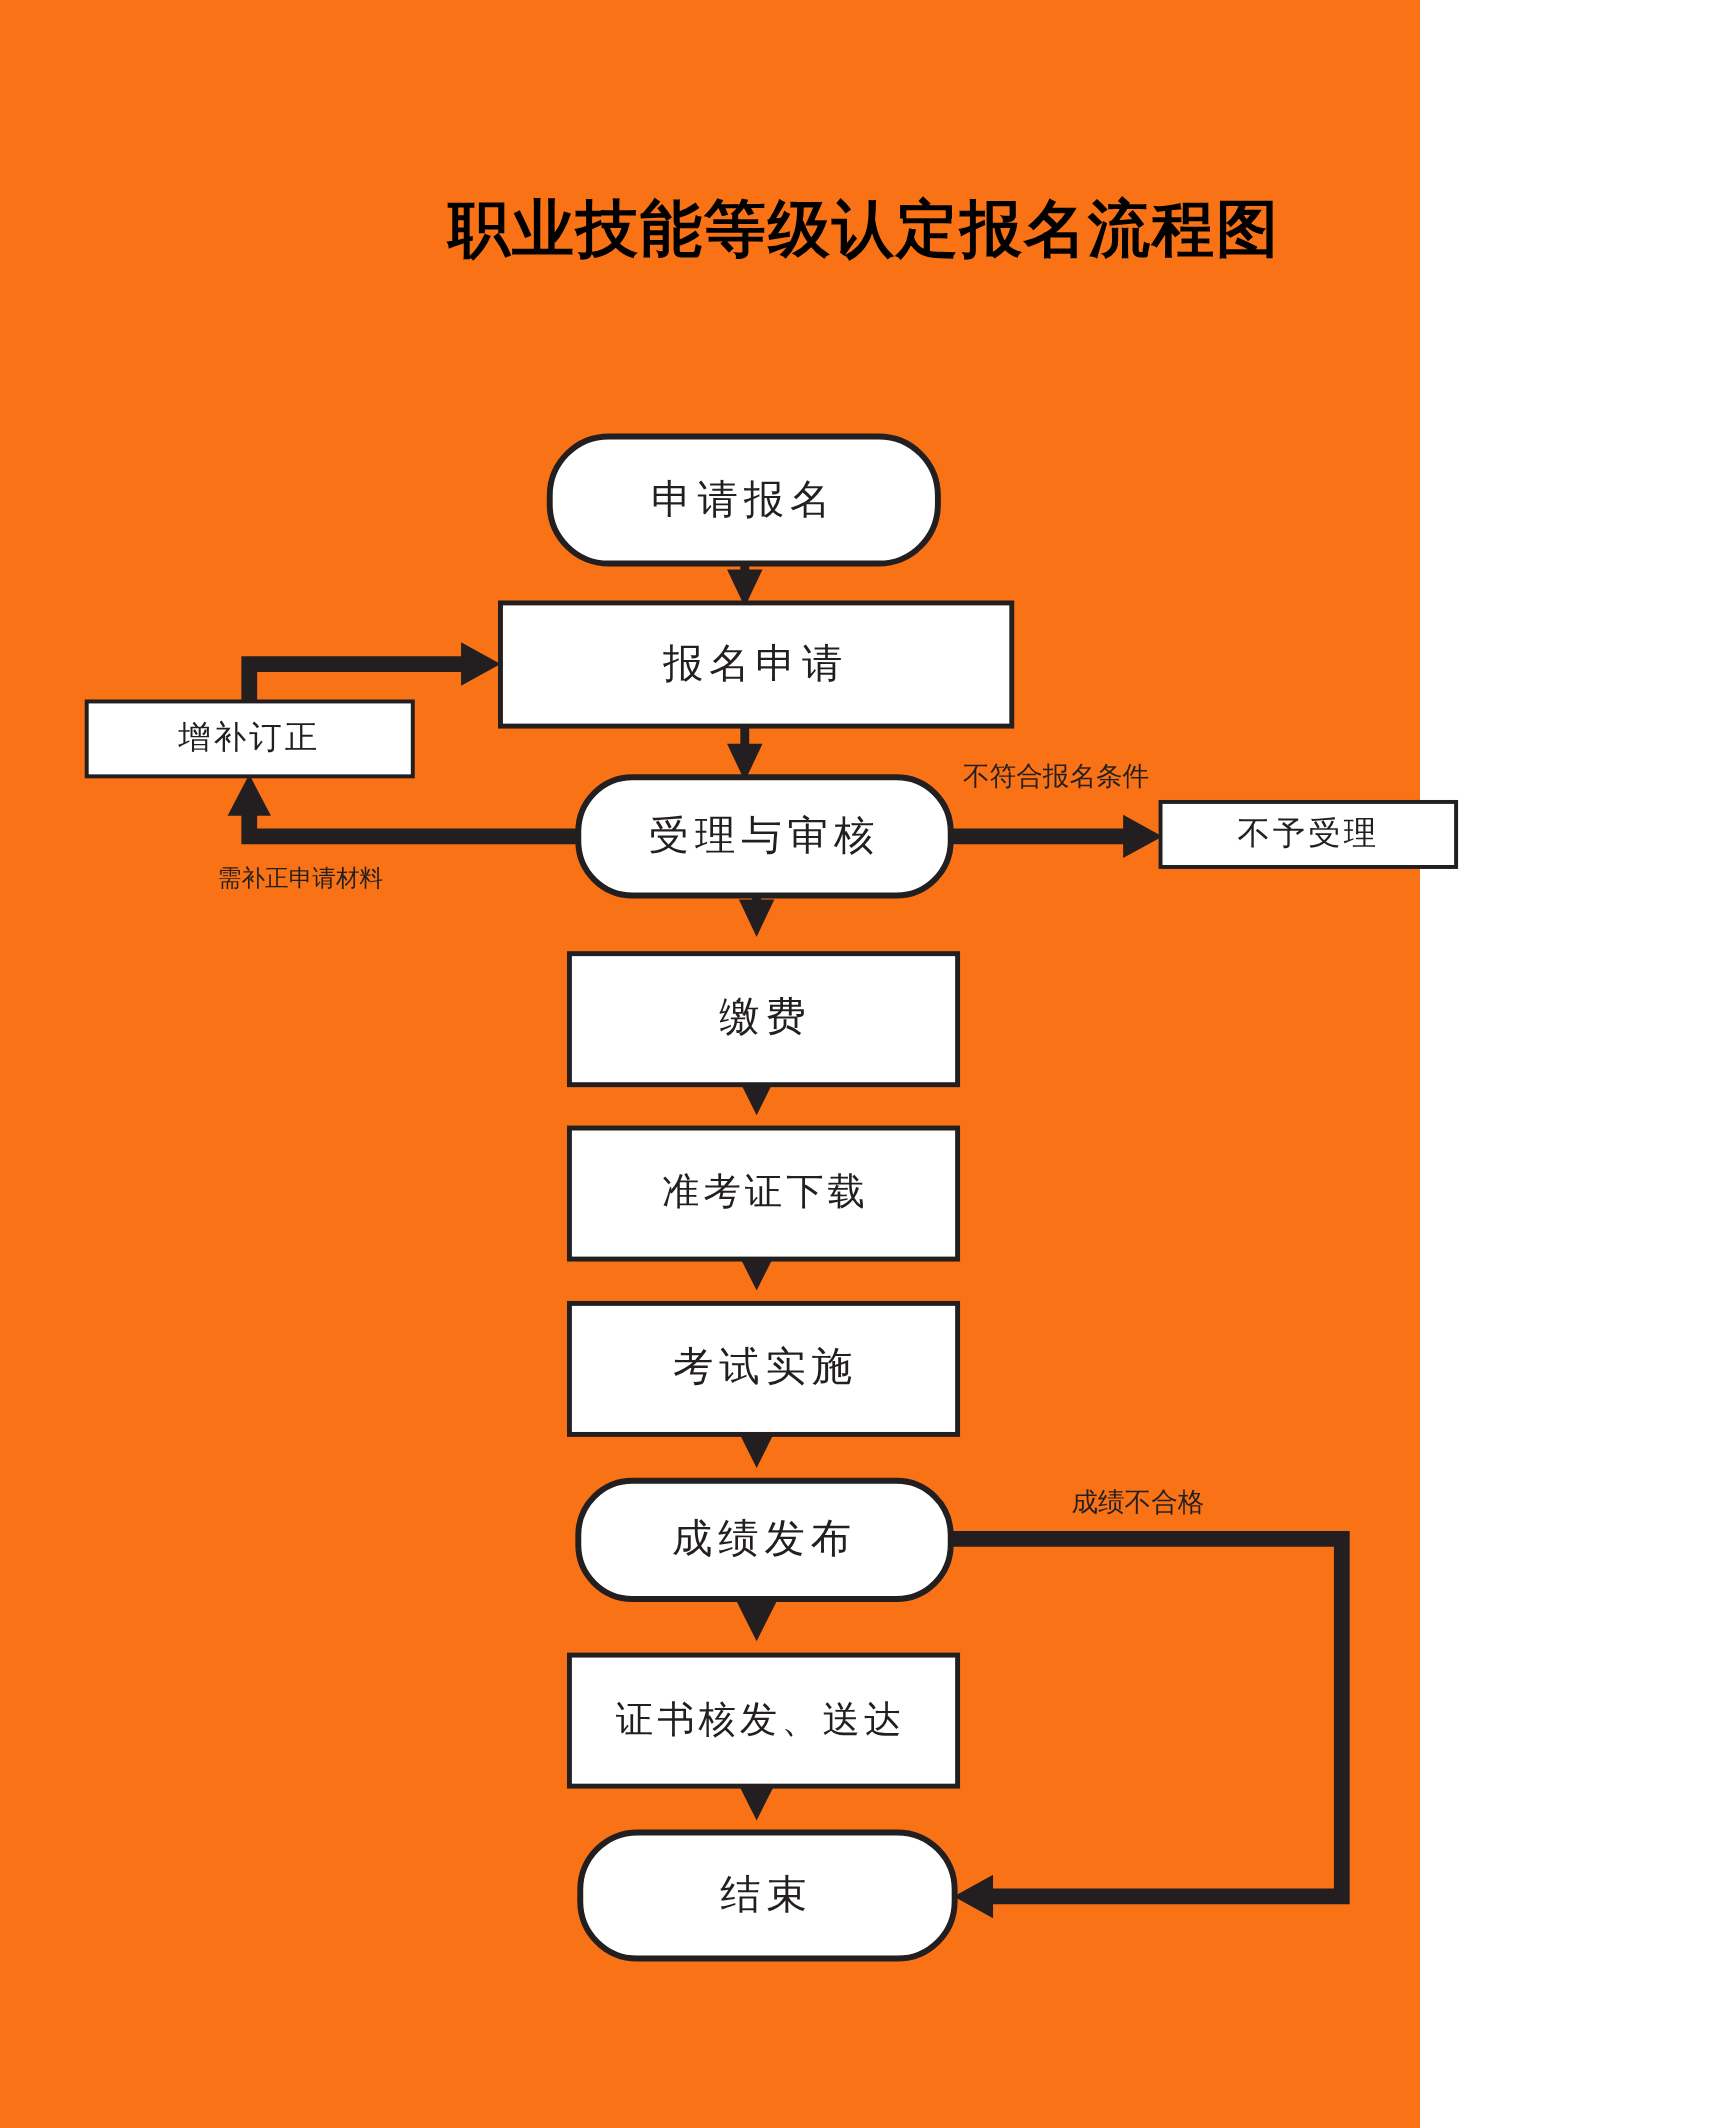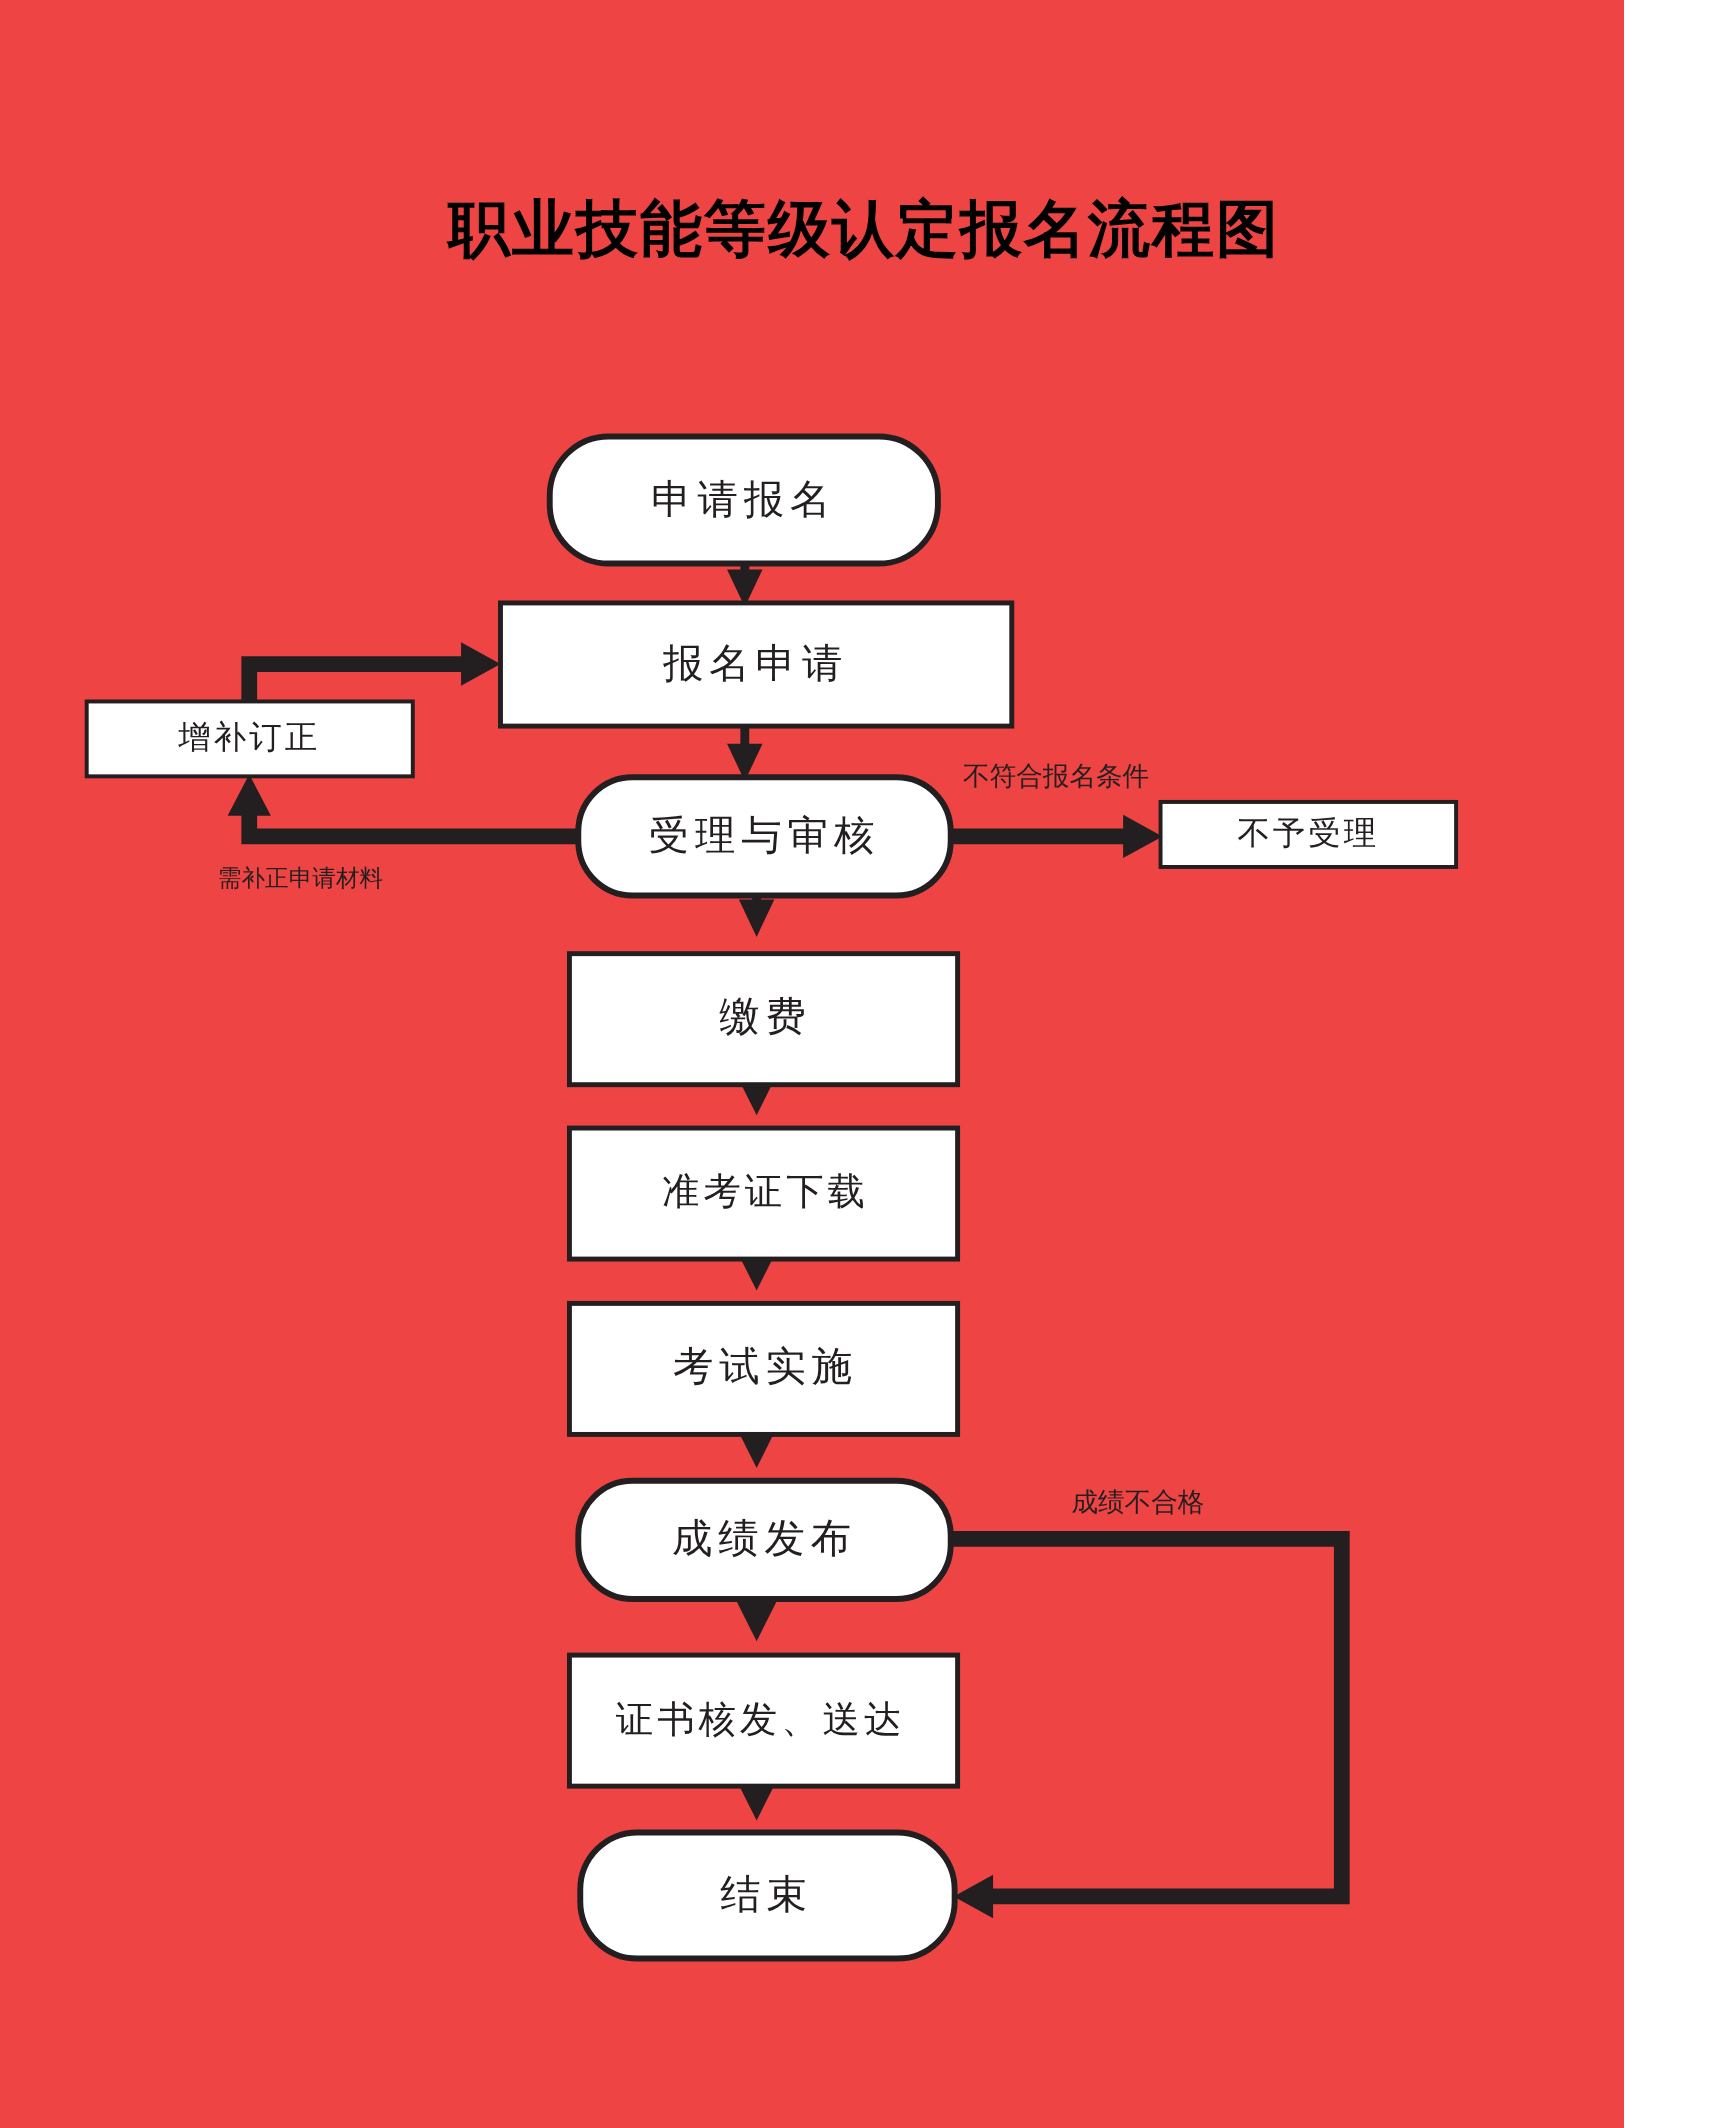--- a/index.html
+++ b/index.html
@@ -9,23 +9,23 @@
   }
   body {
     width: 1728px;
     height: 2129px;
     font-family: "DejaVu Sans", "Liberation Sans", sans-serif;
     position: relative;
     overflow: hidden;
   }
   #page {
     position: relative;
-    width: 1624px;
+    width: 1420px;
     height: 2129px;
-    background: #ef4444;
+    background: #f97316;
   }
   #title {
     position: absolute;
     left: 0;
     top: 187px;
     width: 1728px;
     text-align: center;
     font-family: "DejaVu Serif", "Liberation Serif", serif;
     font-weight: bold;
     font-size: 62px;

